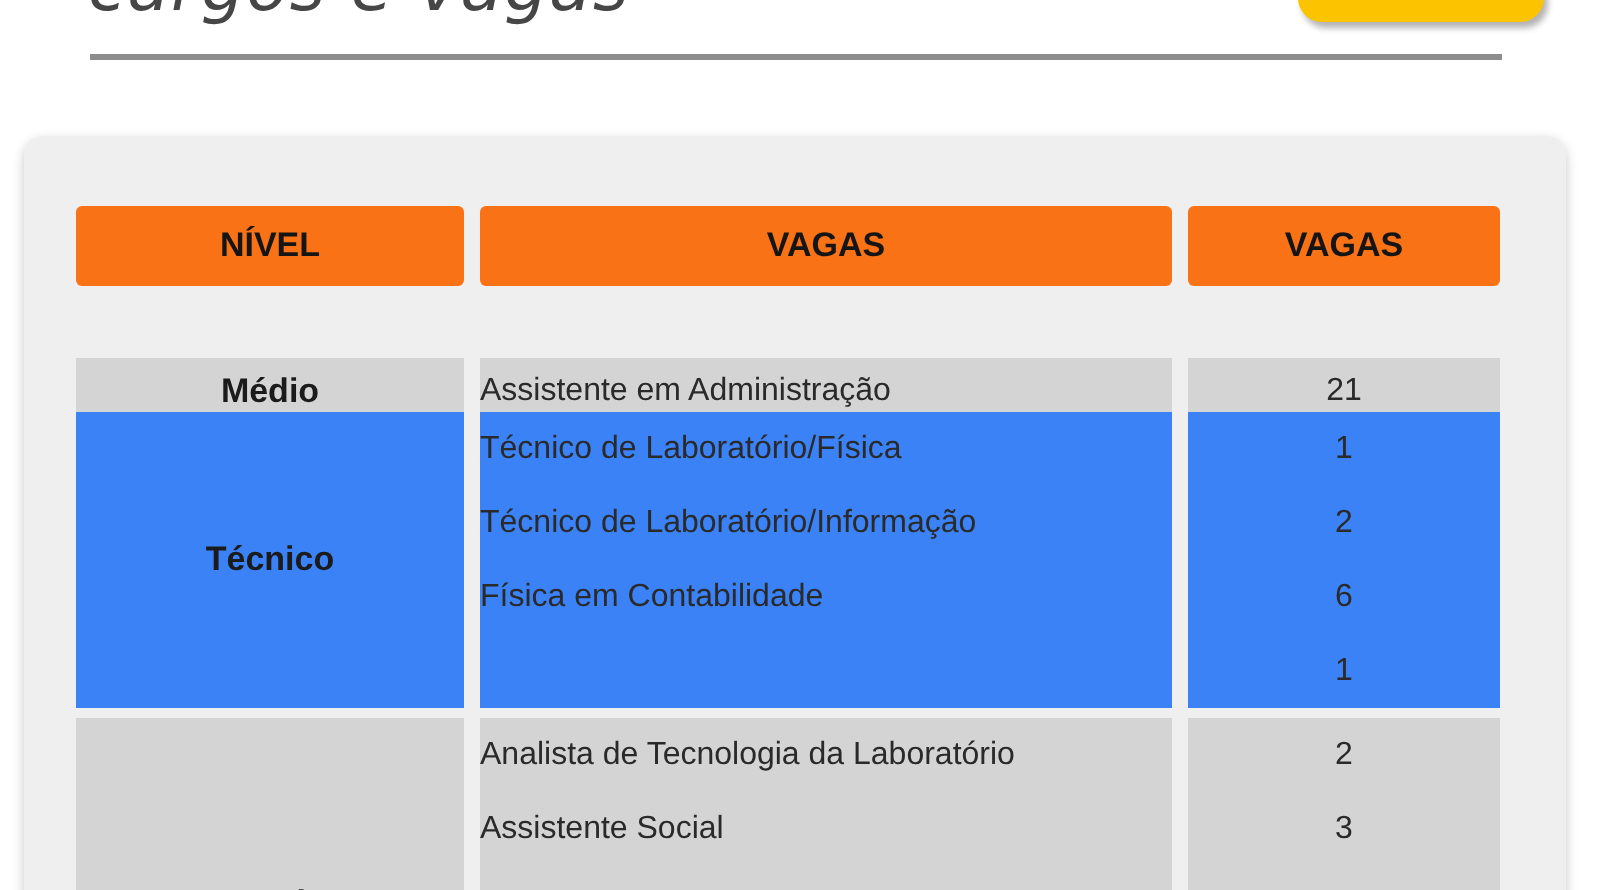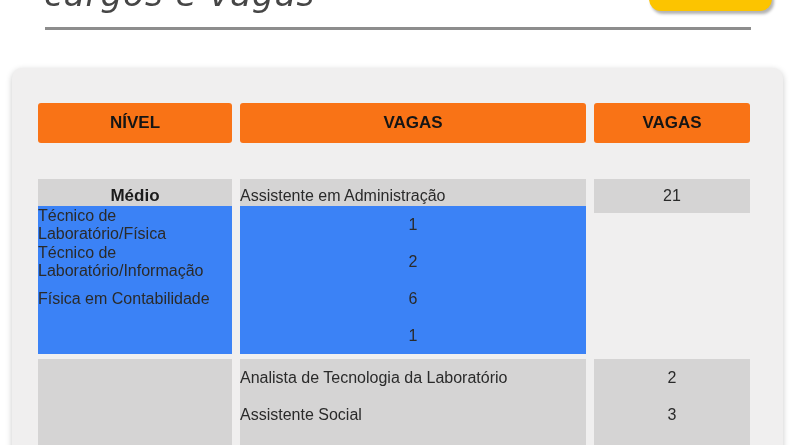--- a/index.html
+++ b/index.html
@@ -142,20 +142,21 @@
       <div class="nivel-cell">Médio</div>
       <div class="stack">
         <div class="cargo-row">Assistente em Administração</div>
       </div>
       <div class="stack">
         <div class="vagas-row">21</div>
       </div>
     </div>
 
     <div class="grid section sec-tecnico white">
+      <div class="nivel-cell">Técnico</div>
       <div class="stack">
         <div class="cargo-row">Técnico de Laboratório/Física</div>
         <div class="cargo-row">Técnico de Laboratório/Informação</div>
         <div class="cargo-row">Física em Contabilidade</div>
       </div>
       <div class="stack">
         <div class="vagas-row">1</div>
         <div class="vagas-row">2</div>
         <div class="vagas-row">6</div>
         <div class="vagas-row">1</div>

